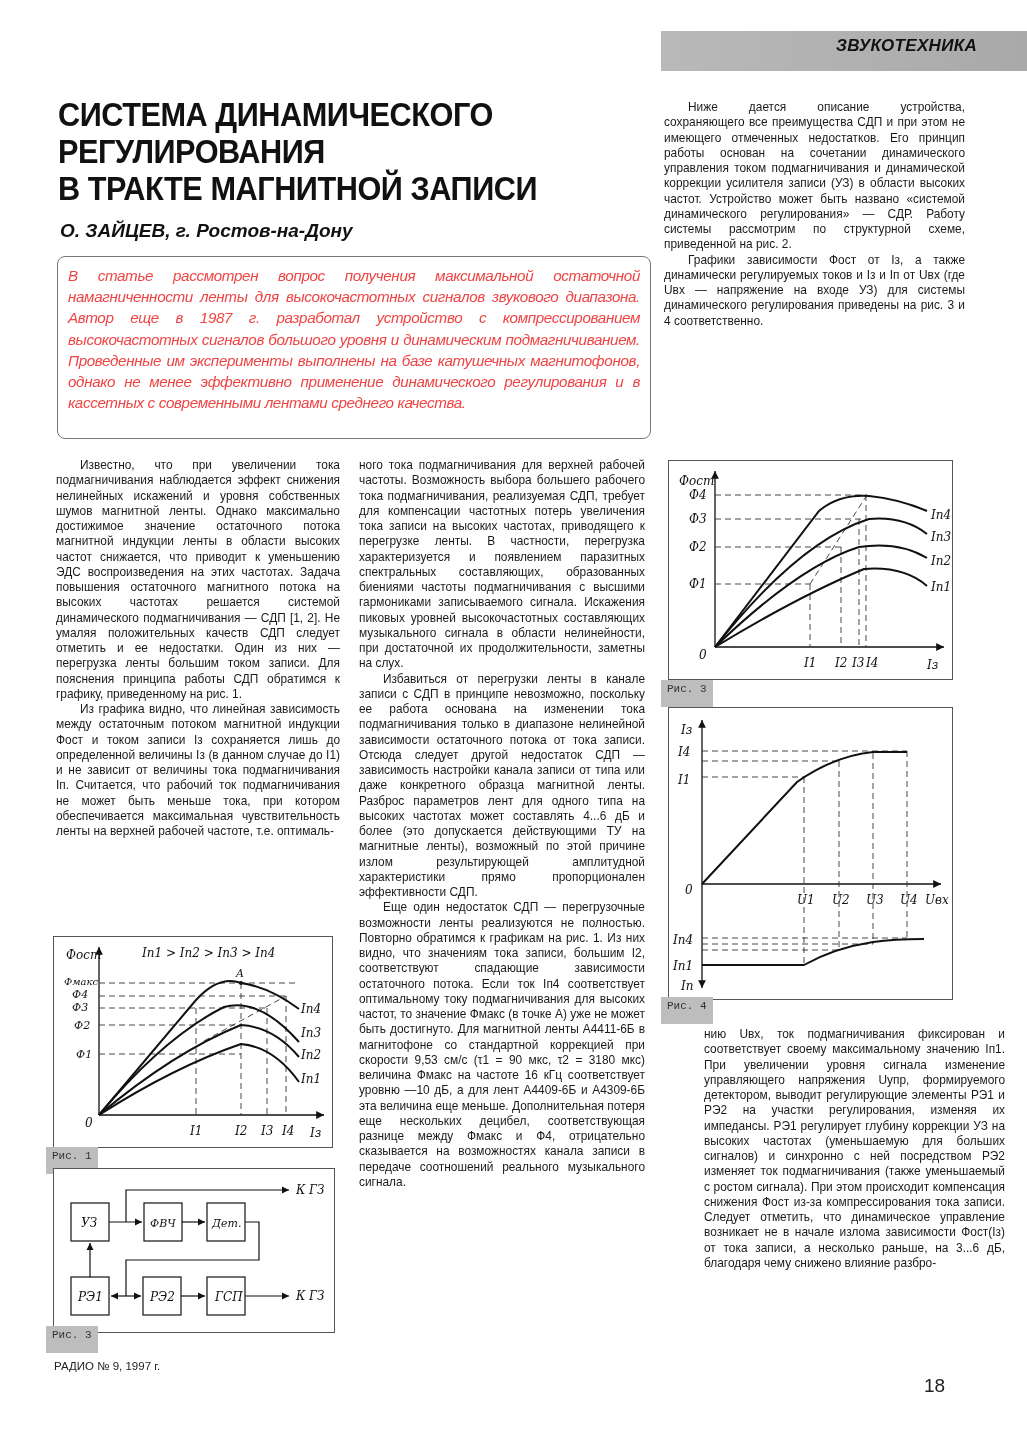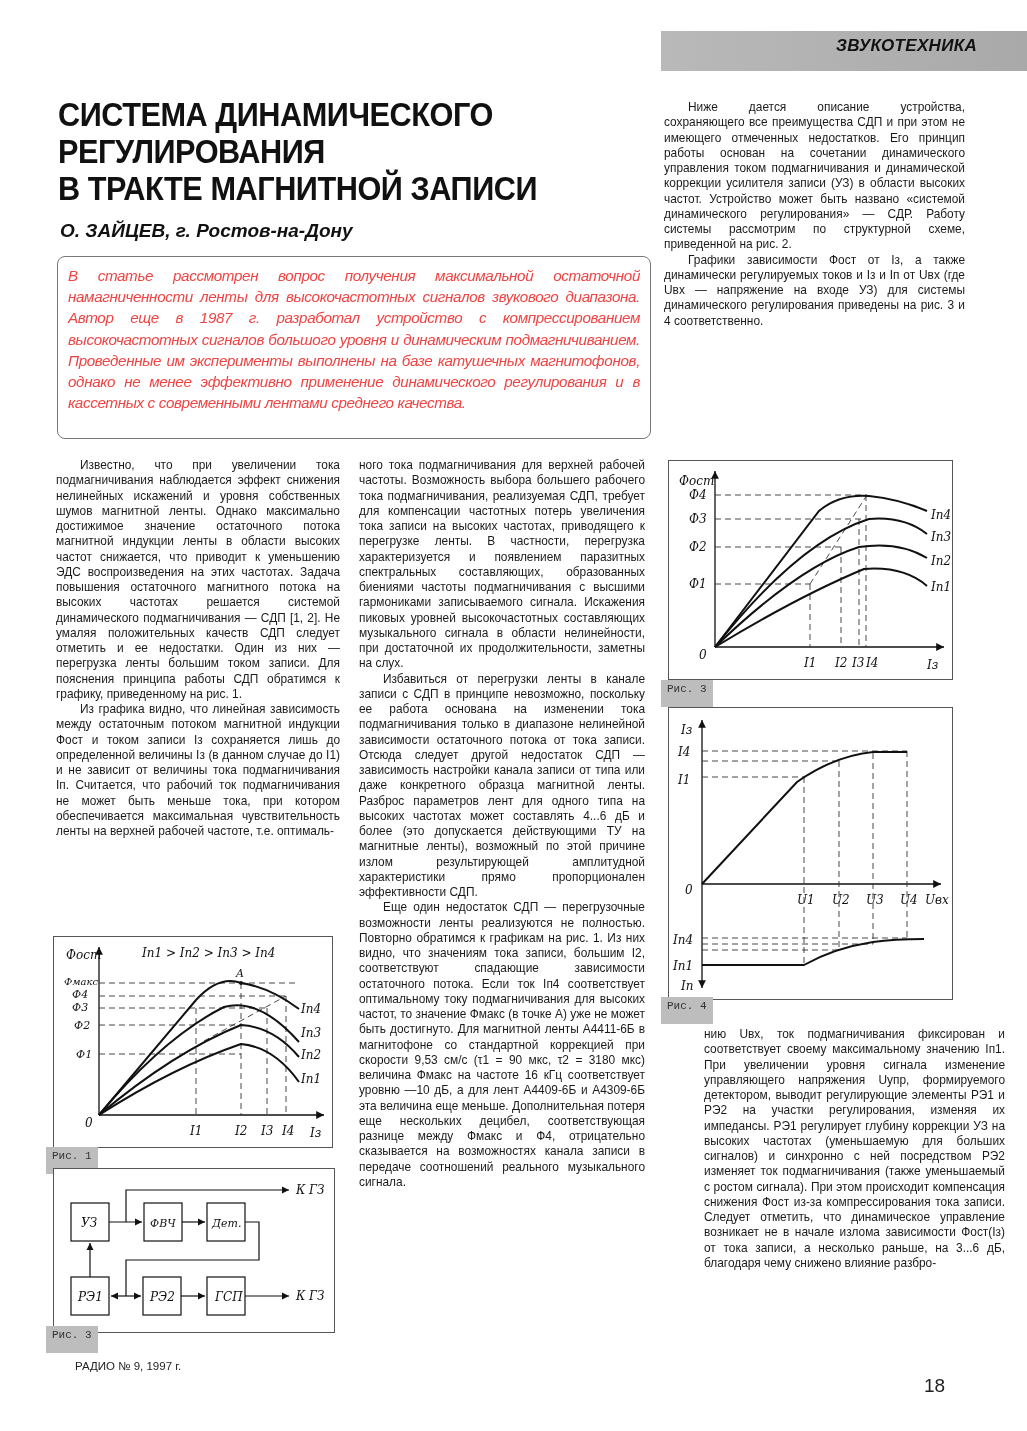--- a/index.html
+++ b/index.html
@@ -51,21 +51,21 @@
   }
   .fig svg { position: absolute; left: 0; top: 0; }
   .fig-label {
     position: absolute; background: #bdbdbd; color: #333;
     font-family: "Liberation Mono", monospace; font-size: 11px;
     padding: 2px 6px; height: 27px; line-height: 14px;
   }
   .svgtext { font-family: "DejaVu Serif", serif; font-style: italic; fill: #111; }
 
   .footer-left {
-    position: absolute; left: 54px; top: 1360px; font-size: 11.5px; color: #222; margin-left: 21px;
+    position: absolute; left: 54px; top: 1360px; font-size: 11.5px; color: #222;
   }
   .page-number {
     position: absolute; left: 924px; top: 1375px; font-size: 19px; color: #222;
   }
 </style>
 </head>
 <body>
 
 <div class="section-bar">
   <span>ЗВУКОТЕХНИКА</span>

